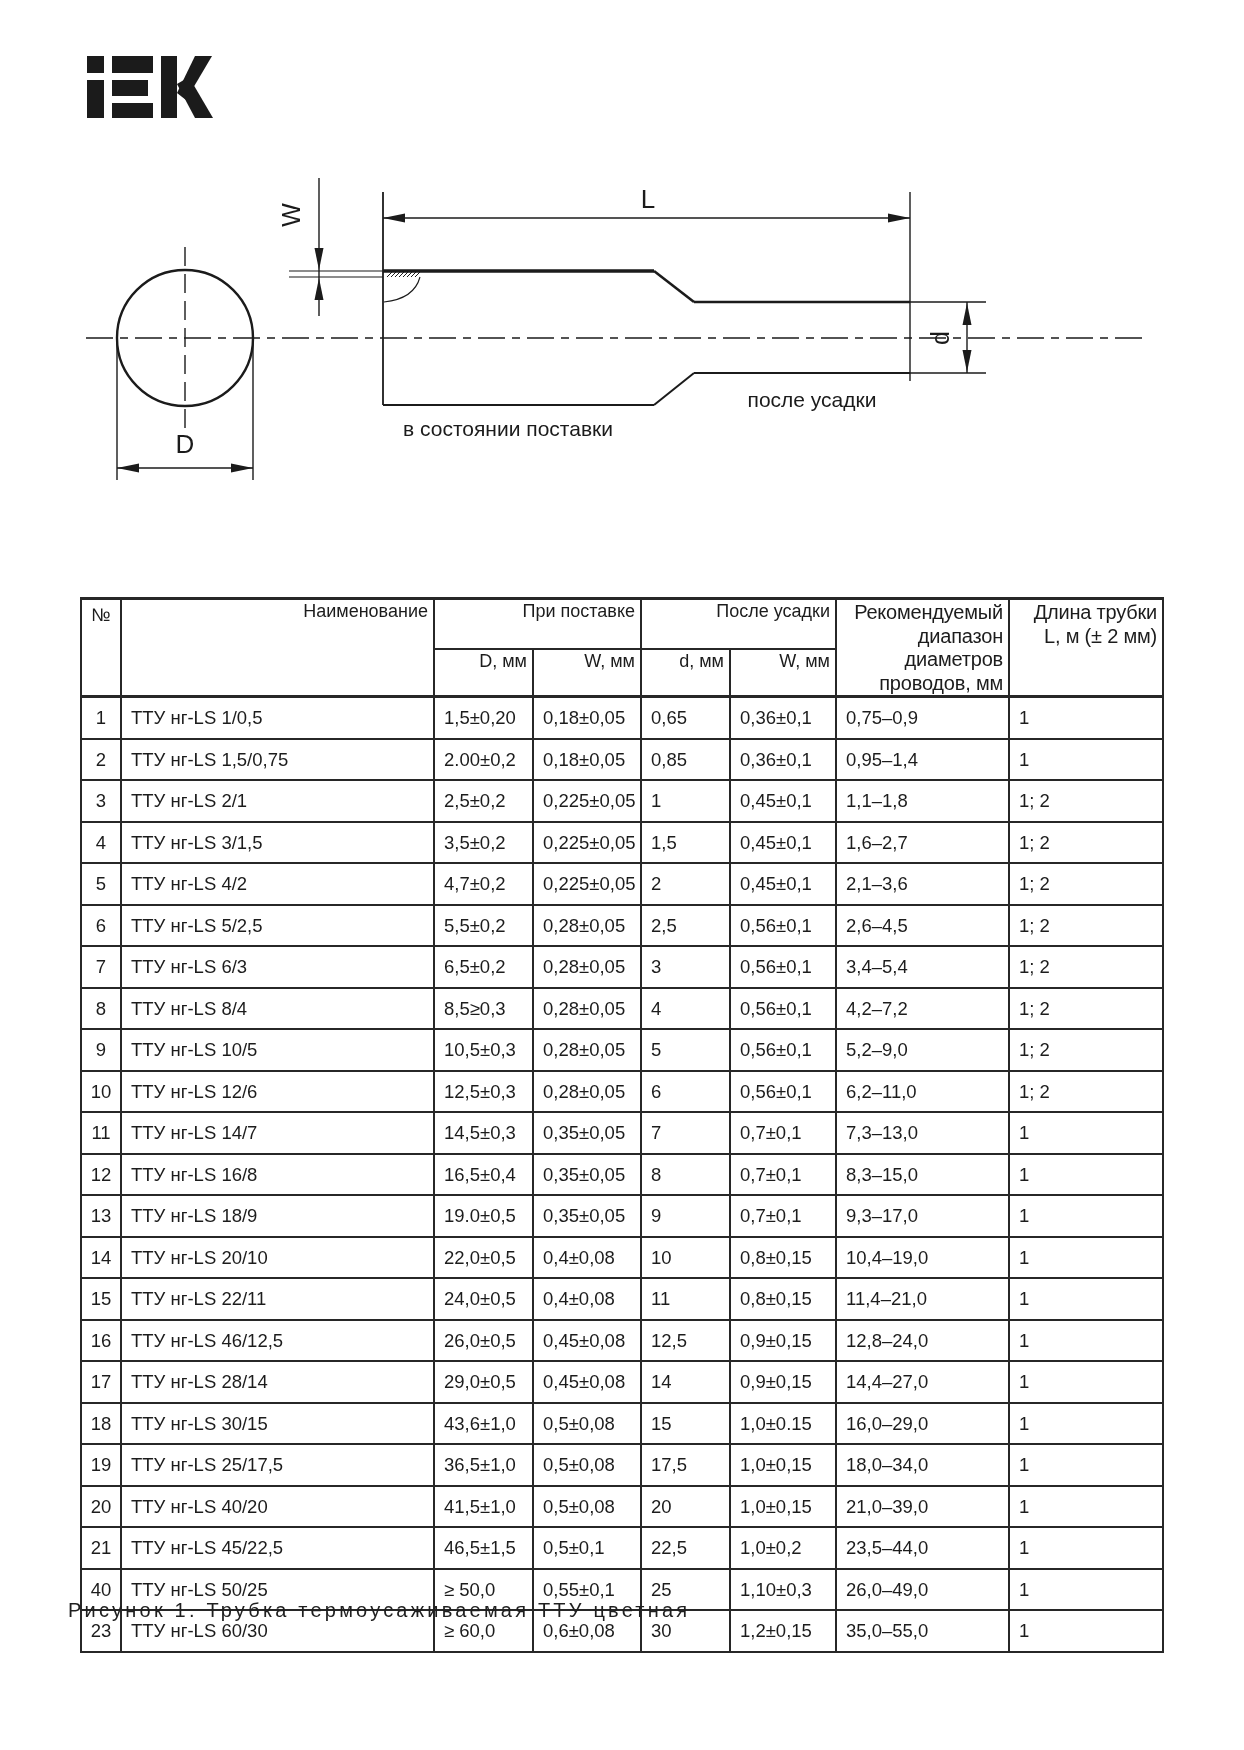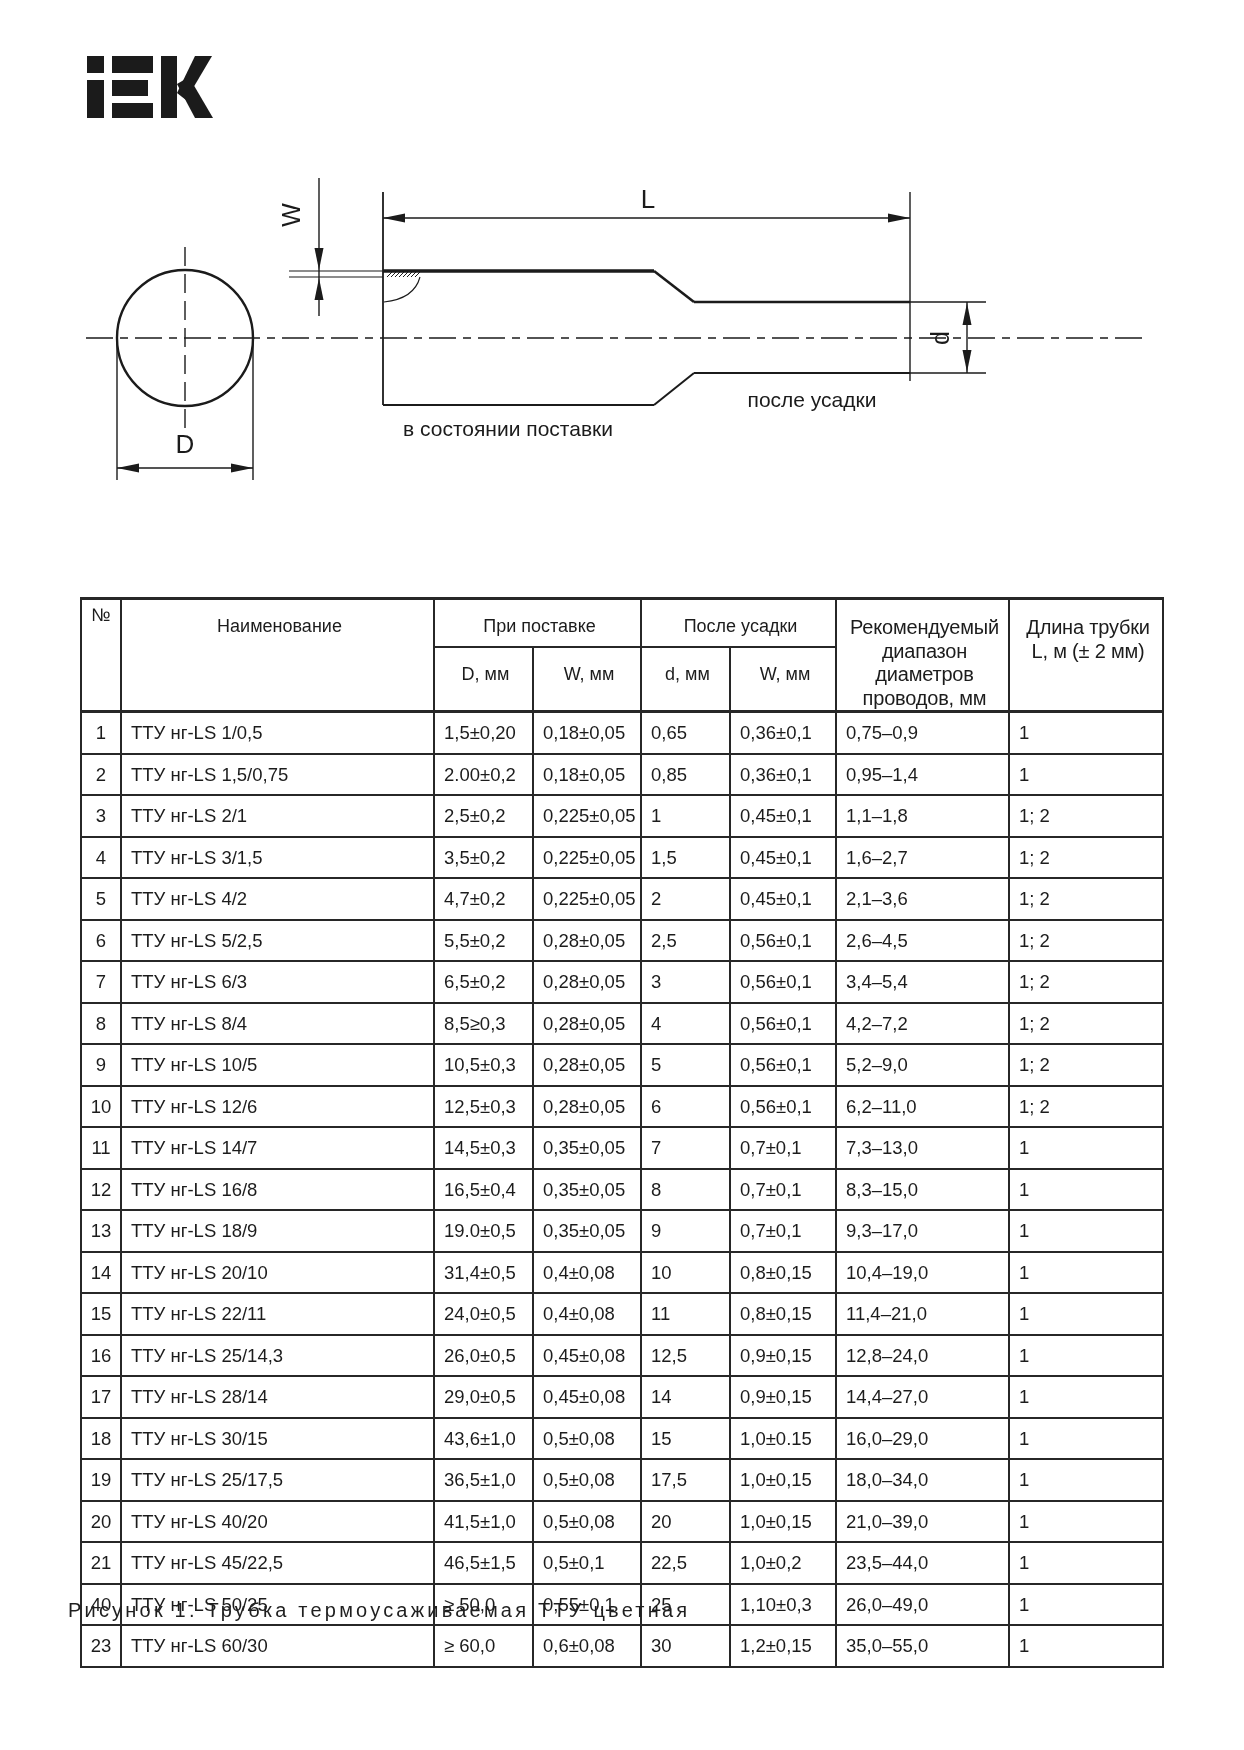--- a/index.html
+++ b/index.html
@@ -9,22 +9,22 @@
   }
   .art{position:absolute;top:0;left:0;}
   .dim-text{font-family:"Liberation Sans",sans-serif;fill:#1b1b1b;}
   
   .spec{
     position:absolute;top:597px;left:80px;width:1082px;
     border-collapse:collapse;table-layout:fixed;
   }
   .spec th,.spec td{border:2px solid #272727;}
   .spec th{
-    font-weight:normal;font-size:18px;line-height:1.18;text-align:center;
-    vertical-align:top;padding:16px 5px 0 9px;
+    font-weight:normal;font-size:18px;line-height:1.18;text-align:right;
+    vertical-align:top;padding:1px 5px 0 9px;
   }
   .spec tr.h1 th{border-top:3px solid #272727;}
   .spec tr.h2 th{height:37px;border-bottom:3px solid #272727;}
   .spec th.deep{border-bottom:3px solid #272727;}
   .spec tr.h1{height:42px;}
   .spec th.th-num{text-align:center;padding:5px 2px 0 2px;}
   .spec th.th-range,.spec th.th-length{font-size:20px;letter-spacing:-0.2px;}
   .spec td{
     font-size:18.5px;height:39.5px;vertical-align:middle;
     padding:0 5px 0 9px;white-space:nowrap;
@@ -280,40 +280,40 @@
         <td>19.0±0,5</td>
         <td>0,35±0,05</td>
         <td>9</td>
         <td>0,7±0,1</td>
         <td>9,3–17,0</td>
         <td>1</td>
       </tr>
       <tr>
         <td class="c-num">14</td>
         <td>ТТУ нг-LS 20/10</td>
-        <td>31,4±0,5</td>
+        <td>22,0±0,5</td>
         <td>0,4±0,08</td>
         <td>10</td>
         <td>0,8±0,15</td>
         <td>10,4–19,0</td>
         <td>1</td>
       </tr>
       <tr>
         <td class="c-num">15</td>
         <td>ТТУ нг-LS 22/11</td>
         <td>24,0±0,5</td>
         <td>0,4±0,08</td>
         <td>11</td>
         <td>0,8±0,15</td>
         <td>11,4–21,0</td>
         <td>1</td>
       </tr>
       <tr>
         <td class="c-num">16</td>
-        <td>ТТУ нг-LS 25/14,3</td>
+        <td>ТТУ нг-LS 46/12,5</td>
         <td>26,0±0,5</td>
         <td>0,45±0,08</td>
         <td>12,5</td>
         <td>0,9±0,15</td>
         <td>12,8–24,0</td>
         <td>1</td>
       </tr>
       <tr>
         <td class="c-num">17</td>
         <td>ТТУ нг-LS 28/14</td>

